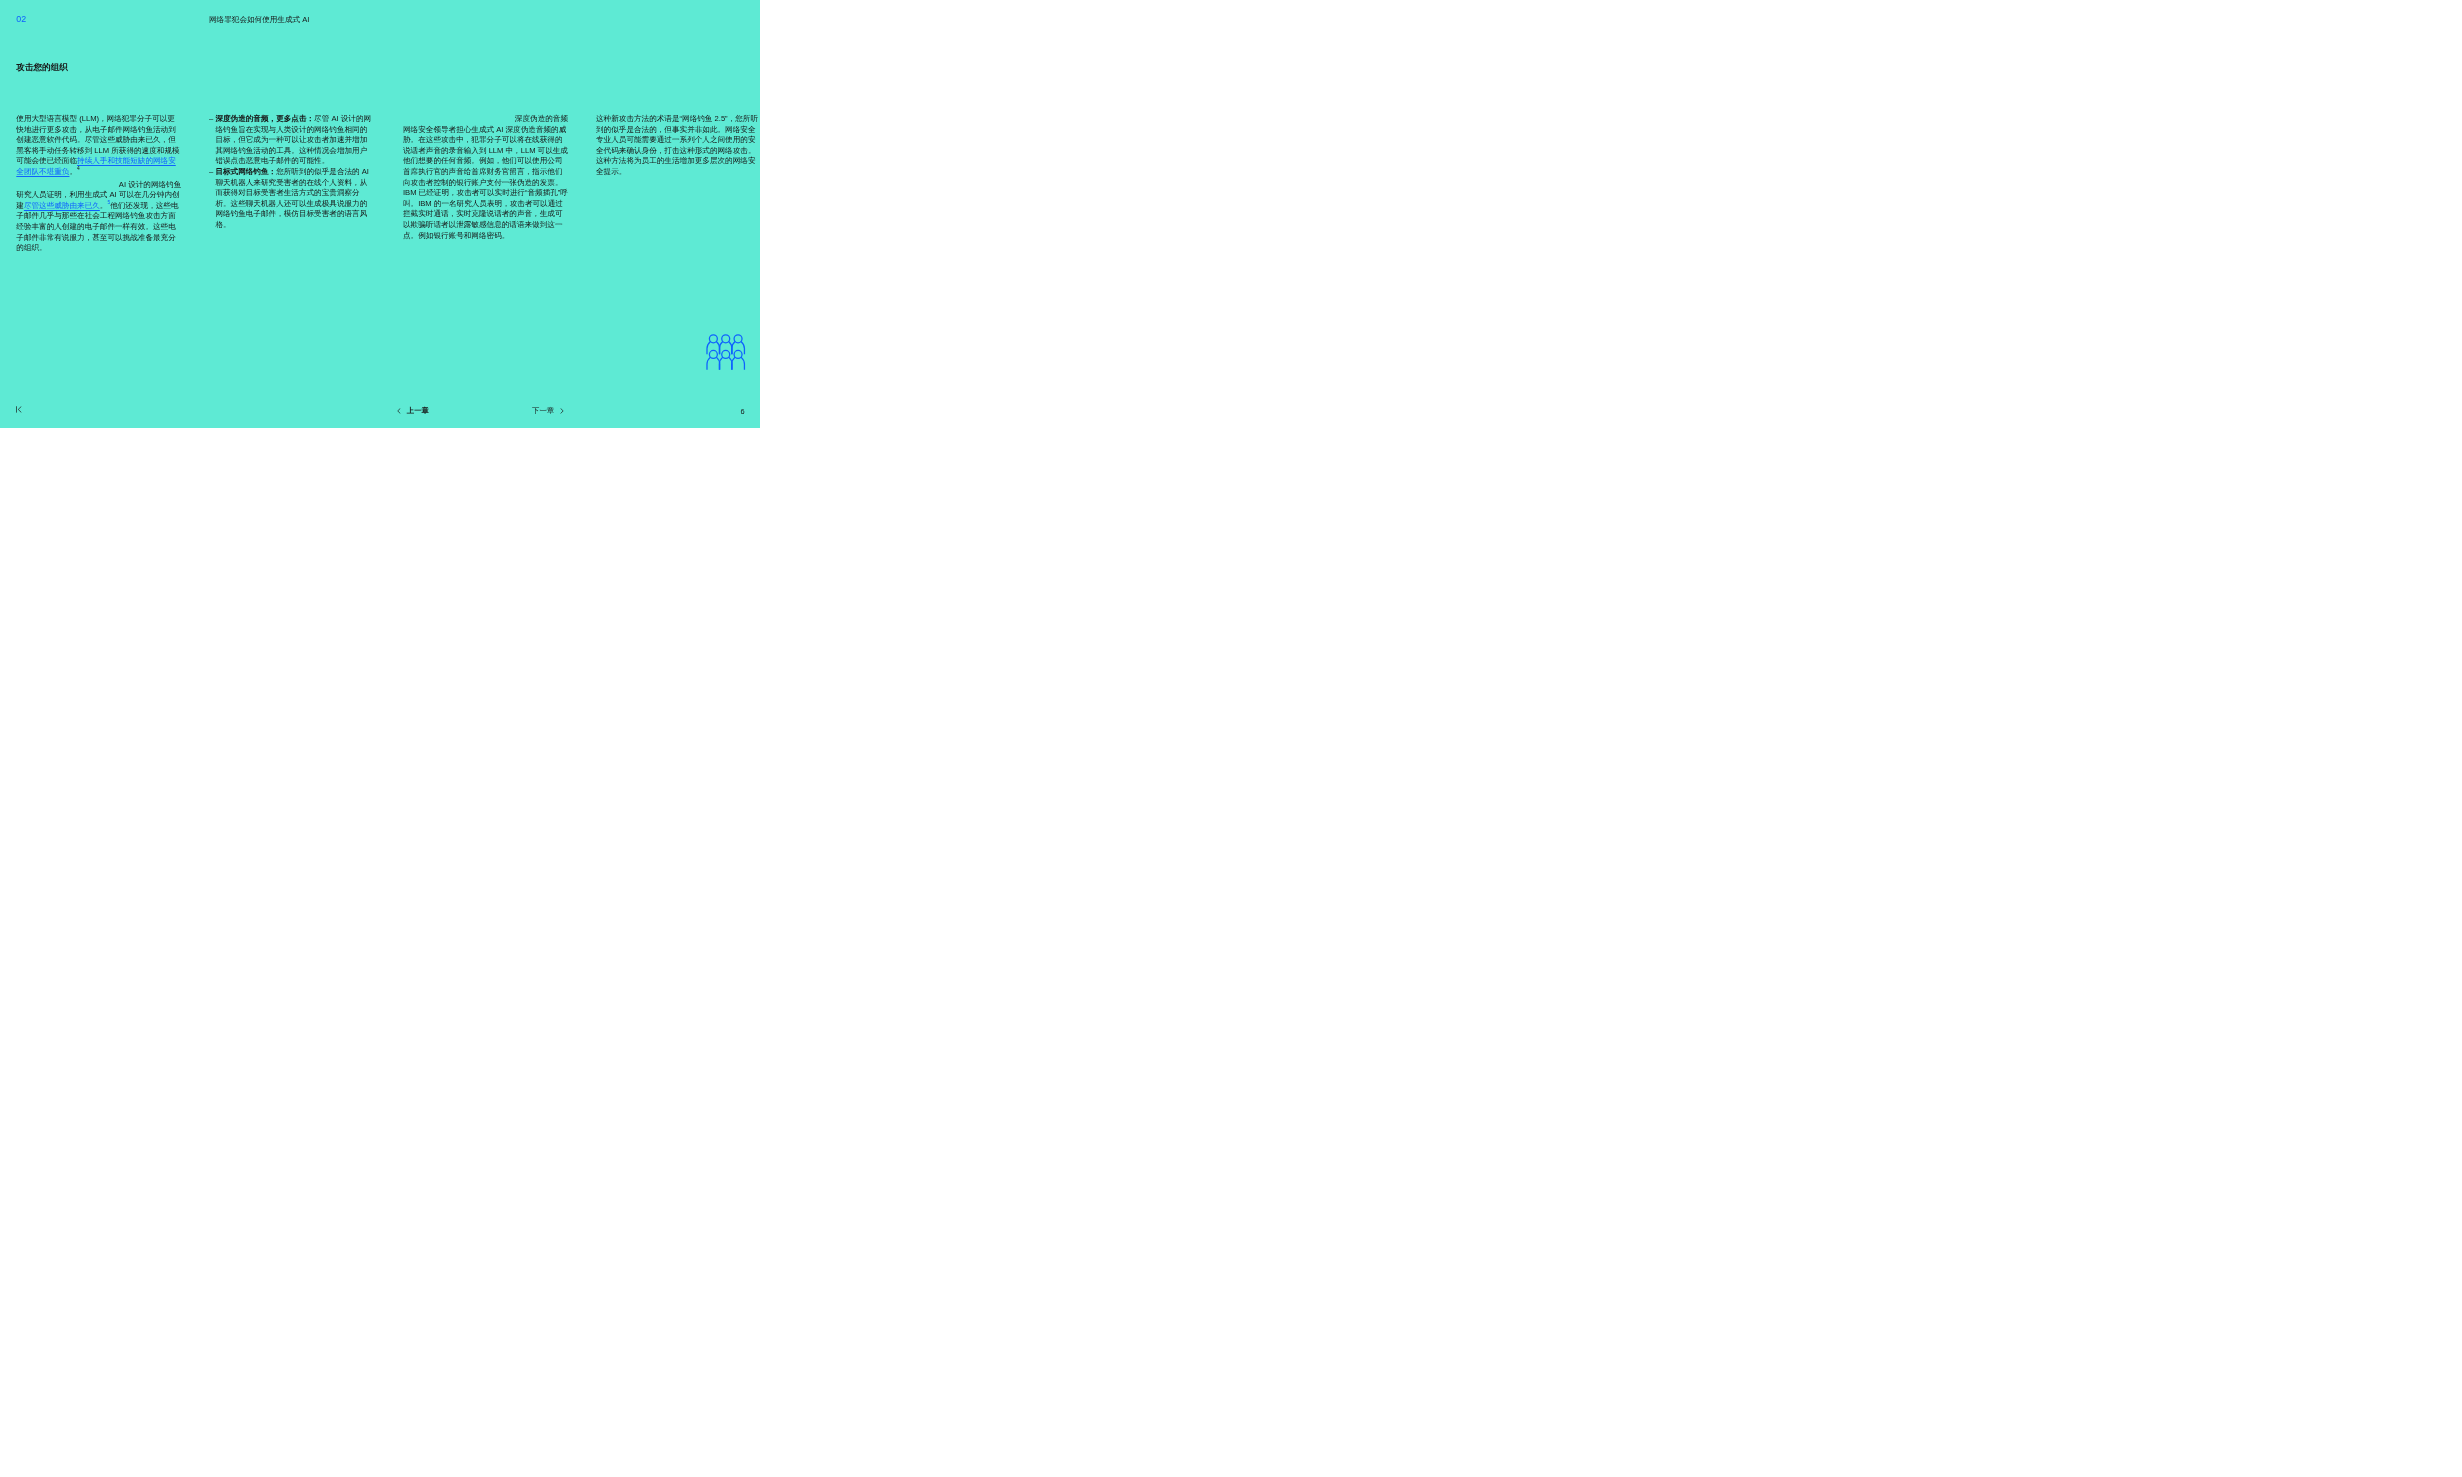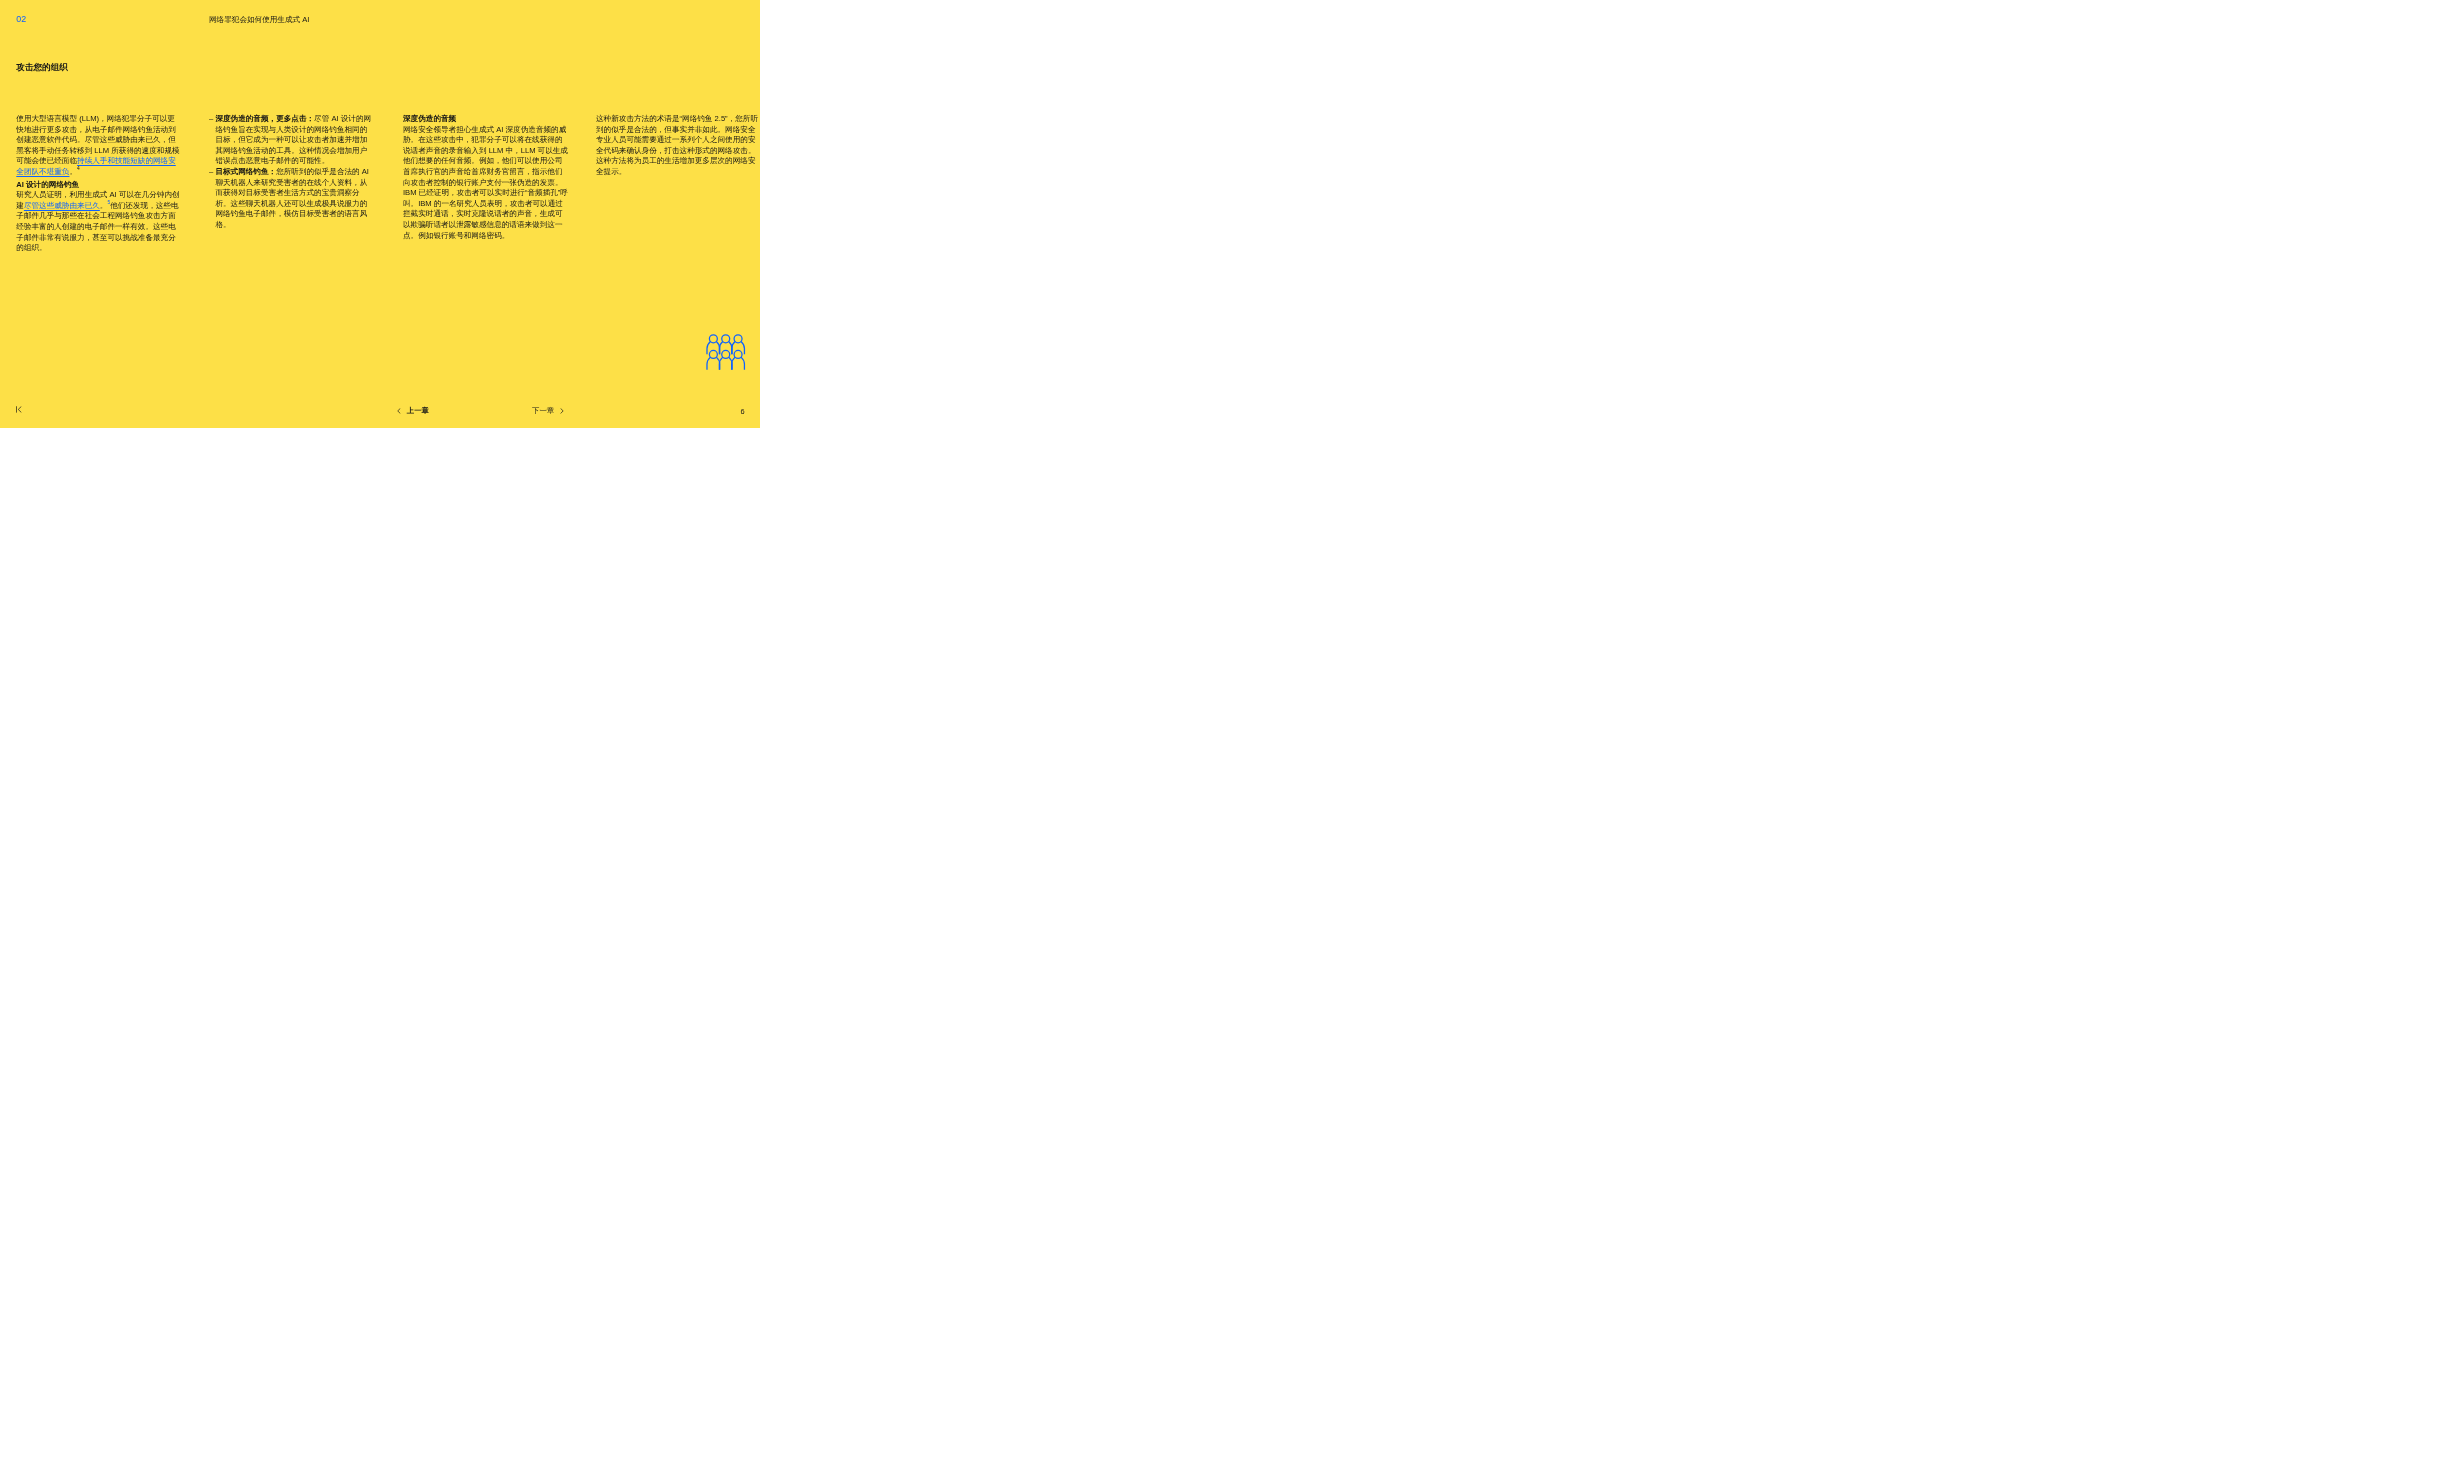--- a/index.html
+++ b/index.html
@@ -1,34 +1,34 @@
 <!DOCTYPE html>
 <html style="font-size:7.9px"><head>
 <meta charset="utf-8">
 <style>
   html,body{margin:0;padding:0;background:#ffffff;}
-  .page{position:relative;width:760px;height:428px;background:#fde047;overflow:hidden;
+  .page{position:relative;width:760px;height:428px;background:#5eead4;overflow:hidden;
         font-family:"Liberation Sans",sans-serif;color:#161616;}
   :root{--blue:#0f62fe;--ink:#161616;}
 
   
   .section-num{position:absolute;left:16.3px;top:13.8px;font-size:8.9px;color:var(--blue);}
   .header-title{position:absolute;left:209px;top:15.3px;font-size:7.6px;color:var(--ink);}
   .page-title{position:absolute;left:16.3px;top:56px;font-size:8.6px;color:var(--ink);}
 
   
   .col{position:absolute;top:114px;width:165px;font-size:7.6px;line-height:10.6px;
        text-align:left;overflow-wrap:break-word;word-break:break-word;}
   .col-1{left:16.3px;}
   .col-2{left:209px;}
   .col-3{left:403px;}
   .col-4{left:596px;width:162px;}
   .col p{margin:0;}
   .para-gap{margin-top:10.6px;}
-  .col-heading{font:inherit;font-weight:700;margin:0;}
+  .col-heading{font:inherit;font-weight:400;margin:0;text-align:right;}
   .col-heading.after-para{margin-top:2px;}
   .b{font-weight:700;}
   .bullet{position:relative;padding-left:6.4px;}
   .bullet .dash{position:absolute;left:0;top:0;}
   a.link{color:var(--blue);text-decoration:underline;text-underline-offset:1.5px;
          text-decoration-thickness:0.5px;cursor:pointer;}
   sup{font-size:4.9px;line-height:0;vertical-align:super;}
   sup.blue{color:var(--blue);}
 
   

